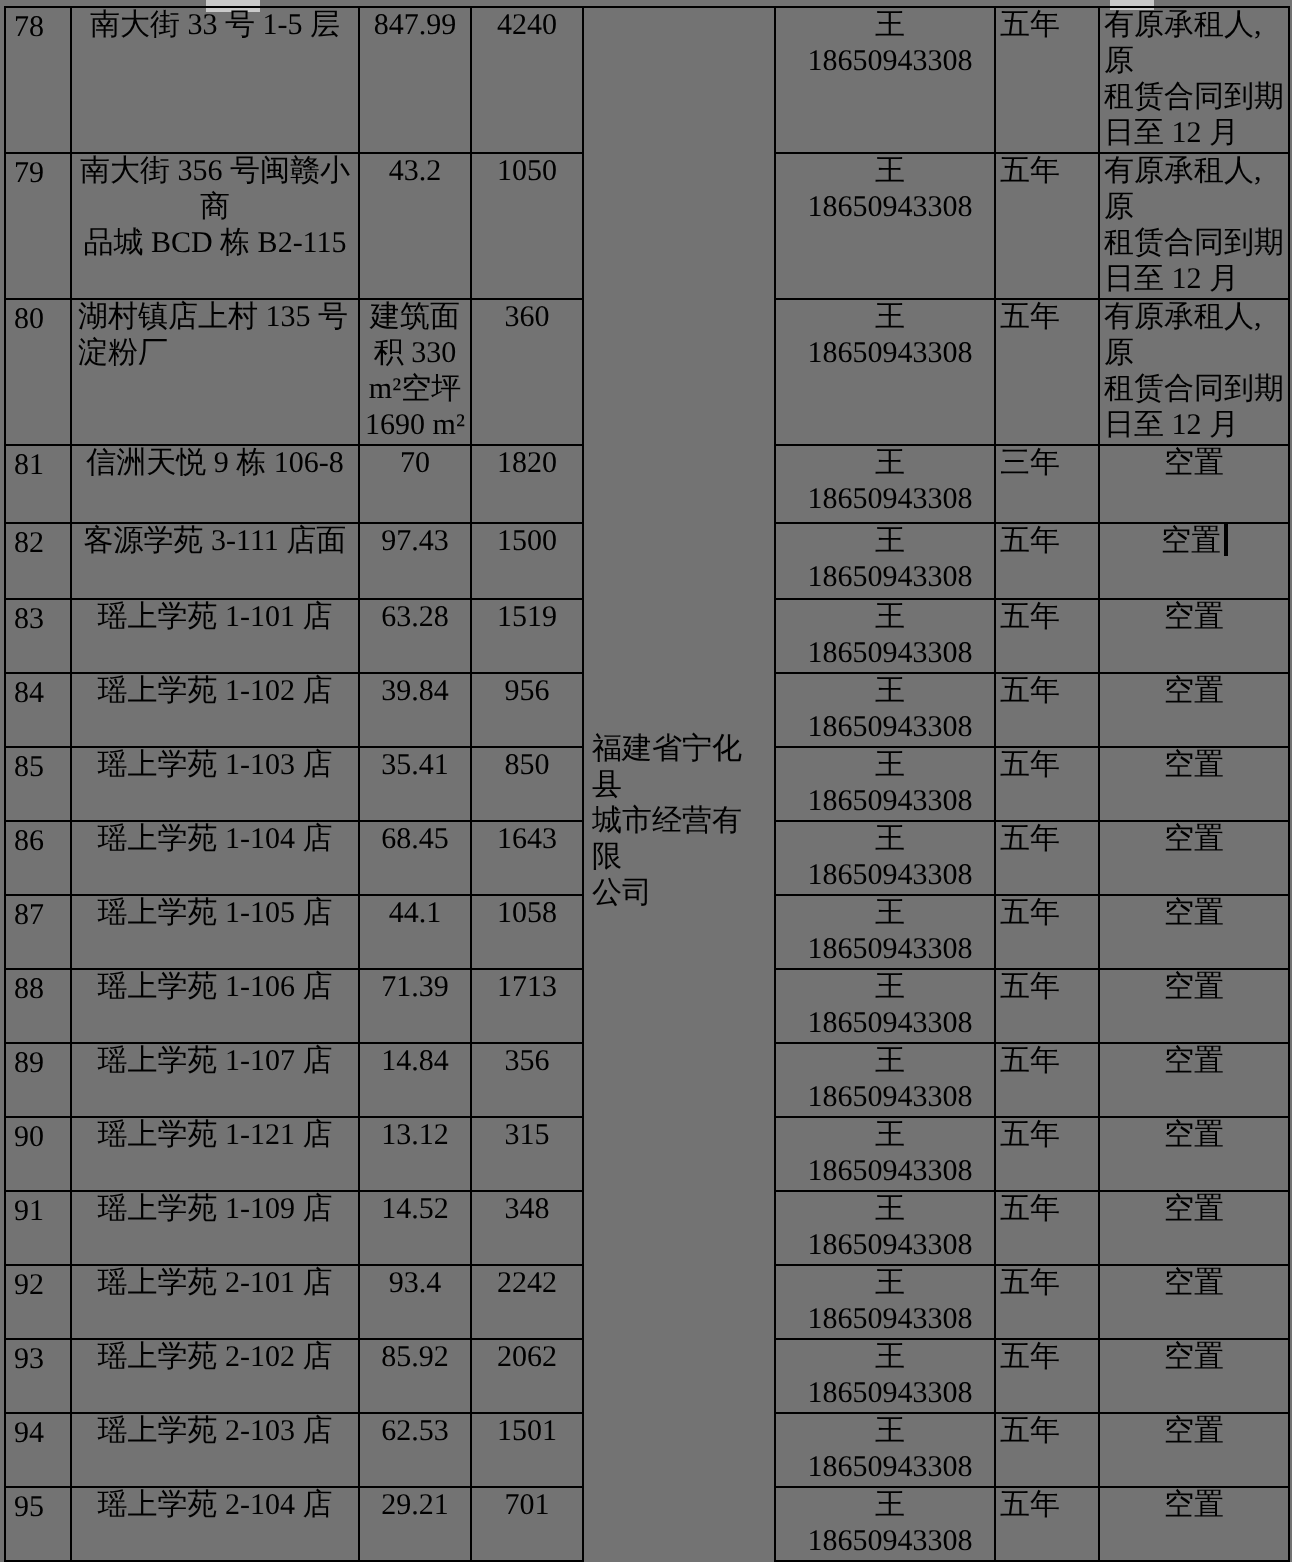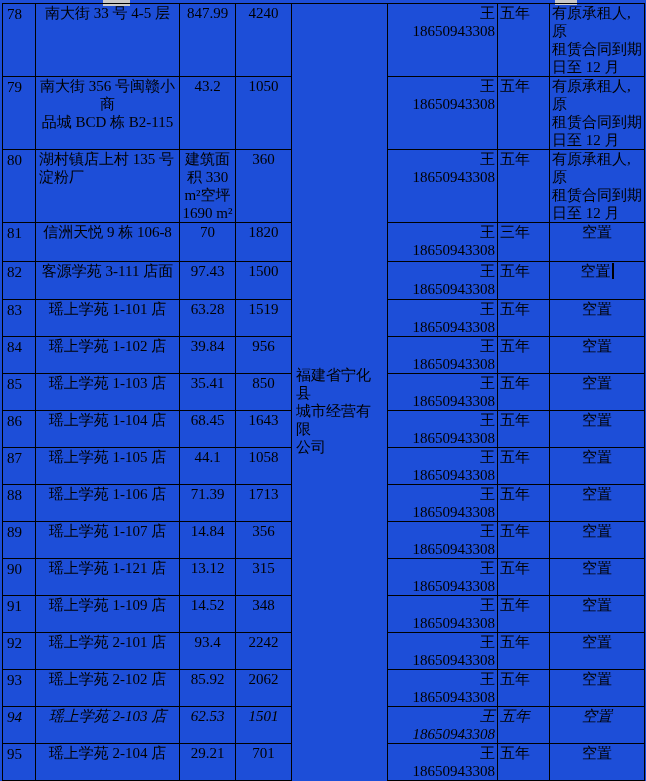--- a/index.html
+++ b/index.html
@@ -1,19 +1,19 @@
 <!DOCTYPE html>
 <html><head>
 <meta charset="utf-8">
 <style>
   html,body{margin:0;padding:0;background:#ffffff;}
   #canvas{
     position:relative;
     width:646px;height:781px;
-    background:#1d4ed8;
+    background:#737373;
     overflow:hidden;
     font-family:"Liberation Serif","DejaVu Serif",serif;
     color:#000;
   }
   table#doc-table{
     position:absolute;left:2px;top:3px;
     width:642px;
     border-collapse:collapse;
     table-layout:fixed;
   }
@@ -27,21 +27,21 @@
     vertical-align:top;
   }
   
   tr.tall td{vertical-align:middle;}
   
   #doc-table td.c-no{vertical-align:top;text-align:left;padding-left:4px;padding-top:1px;}
   #doc-table td.c-addr{text-align:center;}
   #doc-table td.c-addr.ta-left{text-align:left;padding-left:3px;}
   #doc-table td.c-num{text-align:center;}
   #doc-table td.c-company{vertical-align:middle;text-align:left;padding-left:4px;}
-  #doc-table td.c-contact{text-align:right;padding-left:7px;margin-top:25px;}
+  #doc-table td.c-contact{text-align:center;padding-left:7px;margin-top:25px;}
   #doc-table td.c-term{text-align:left;}
   #doc-table td.c-status{text-align:center;}
   #doc-table td.c-status.long{text-align:left;padding:0 2px;margin-top:36px;}
   .caret{
     display:inline-block;
     width:2px;height:16px;
     background:#000;
     vertical-align:-3px;
     margin-left:1px;
     animation:blink 1.1s steps(1) infinite;
@@ -68,21 +68,21 @@
       <col style="width:56px">
       <col style="width:56px">
       <col style="width:96px">
       <col style="width:110px">
       <col style="width:52px">
       <col style="width:95px">
     </colgroup>
     <tbody id="rows">
         <tr class="tall" style="height: 54px;">
           <td class="c-no">78</td>
-          <td class="c-addr">南大街 33 号 4-5 层</td>
+          <td class="c-addr">南大街 33 号 1-5 层</td>
           <td class="c-num">847.99</td>
           <td class="c-num">4240</td>
           <td class="c-company" rowspan="19">福建省宁化县
 城市经营有限
 公司</td>
           <td class="c-contact">王 18650943308</td>
           <td class="c-term">五年</td>
           <td class="c-status long"><span>有原承租人,原
 租赁合同到期
 日至 12 月</span></td>
@@ -224,21 +224,21 @@
         </tr>
         <tr style="height: 37px;">
           <td class="c-no">93</td>
           <td class="c-addr">瑶上学苑 2-102 店</td>
           <td class="c-num">85.92</td>
           <td class="c-num">2062</td>
           <td class="c-contact">王 18650943308</td>
           <td class="c-term">五年</td>
           <td class="c-status"><span>空置</span></td>
         </tr>
-        <tr style="height: 37px; font-style: italic;">
+        <tr style="height: 37px;">
           <td class="c-no">94</td>
           <td class="c-addr">瑶上学苑 2-103 店</td>
           <td class="c-num">62.53</td>
           <td class="c-num">1501</td>
           <td class="c-contact">王 18650943308</td>
           <td class="c-term">五年</td>
           <td class="c-status"><span>空置</span></td>
         </tr>
         <tr style="height: 37px;">
           <td class="c-no">95</td>

